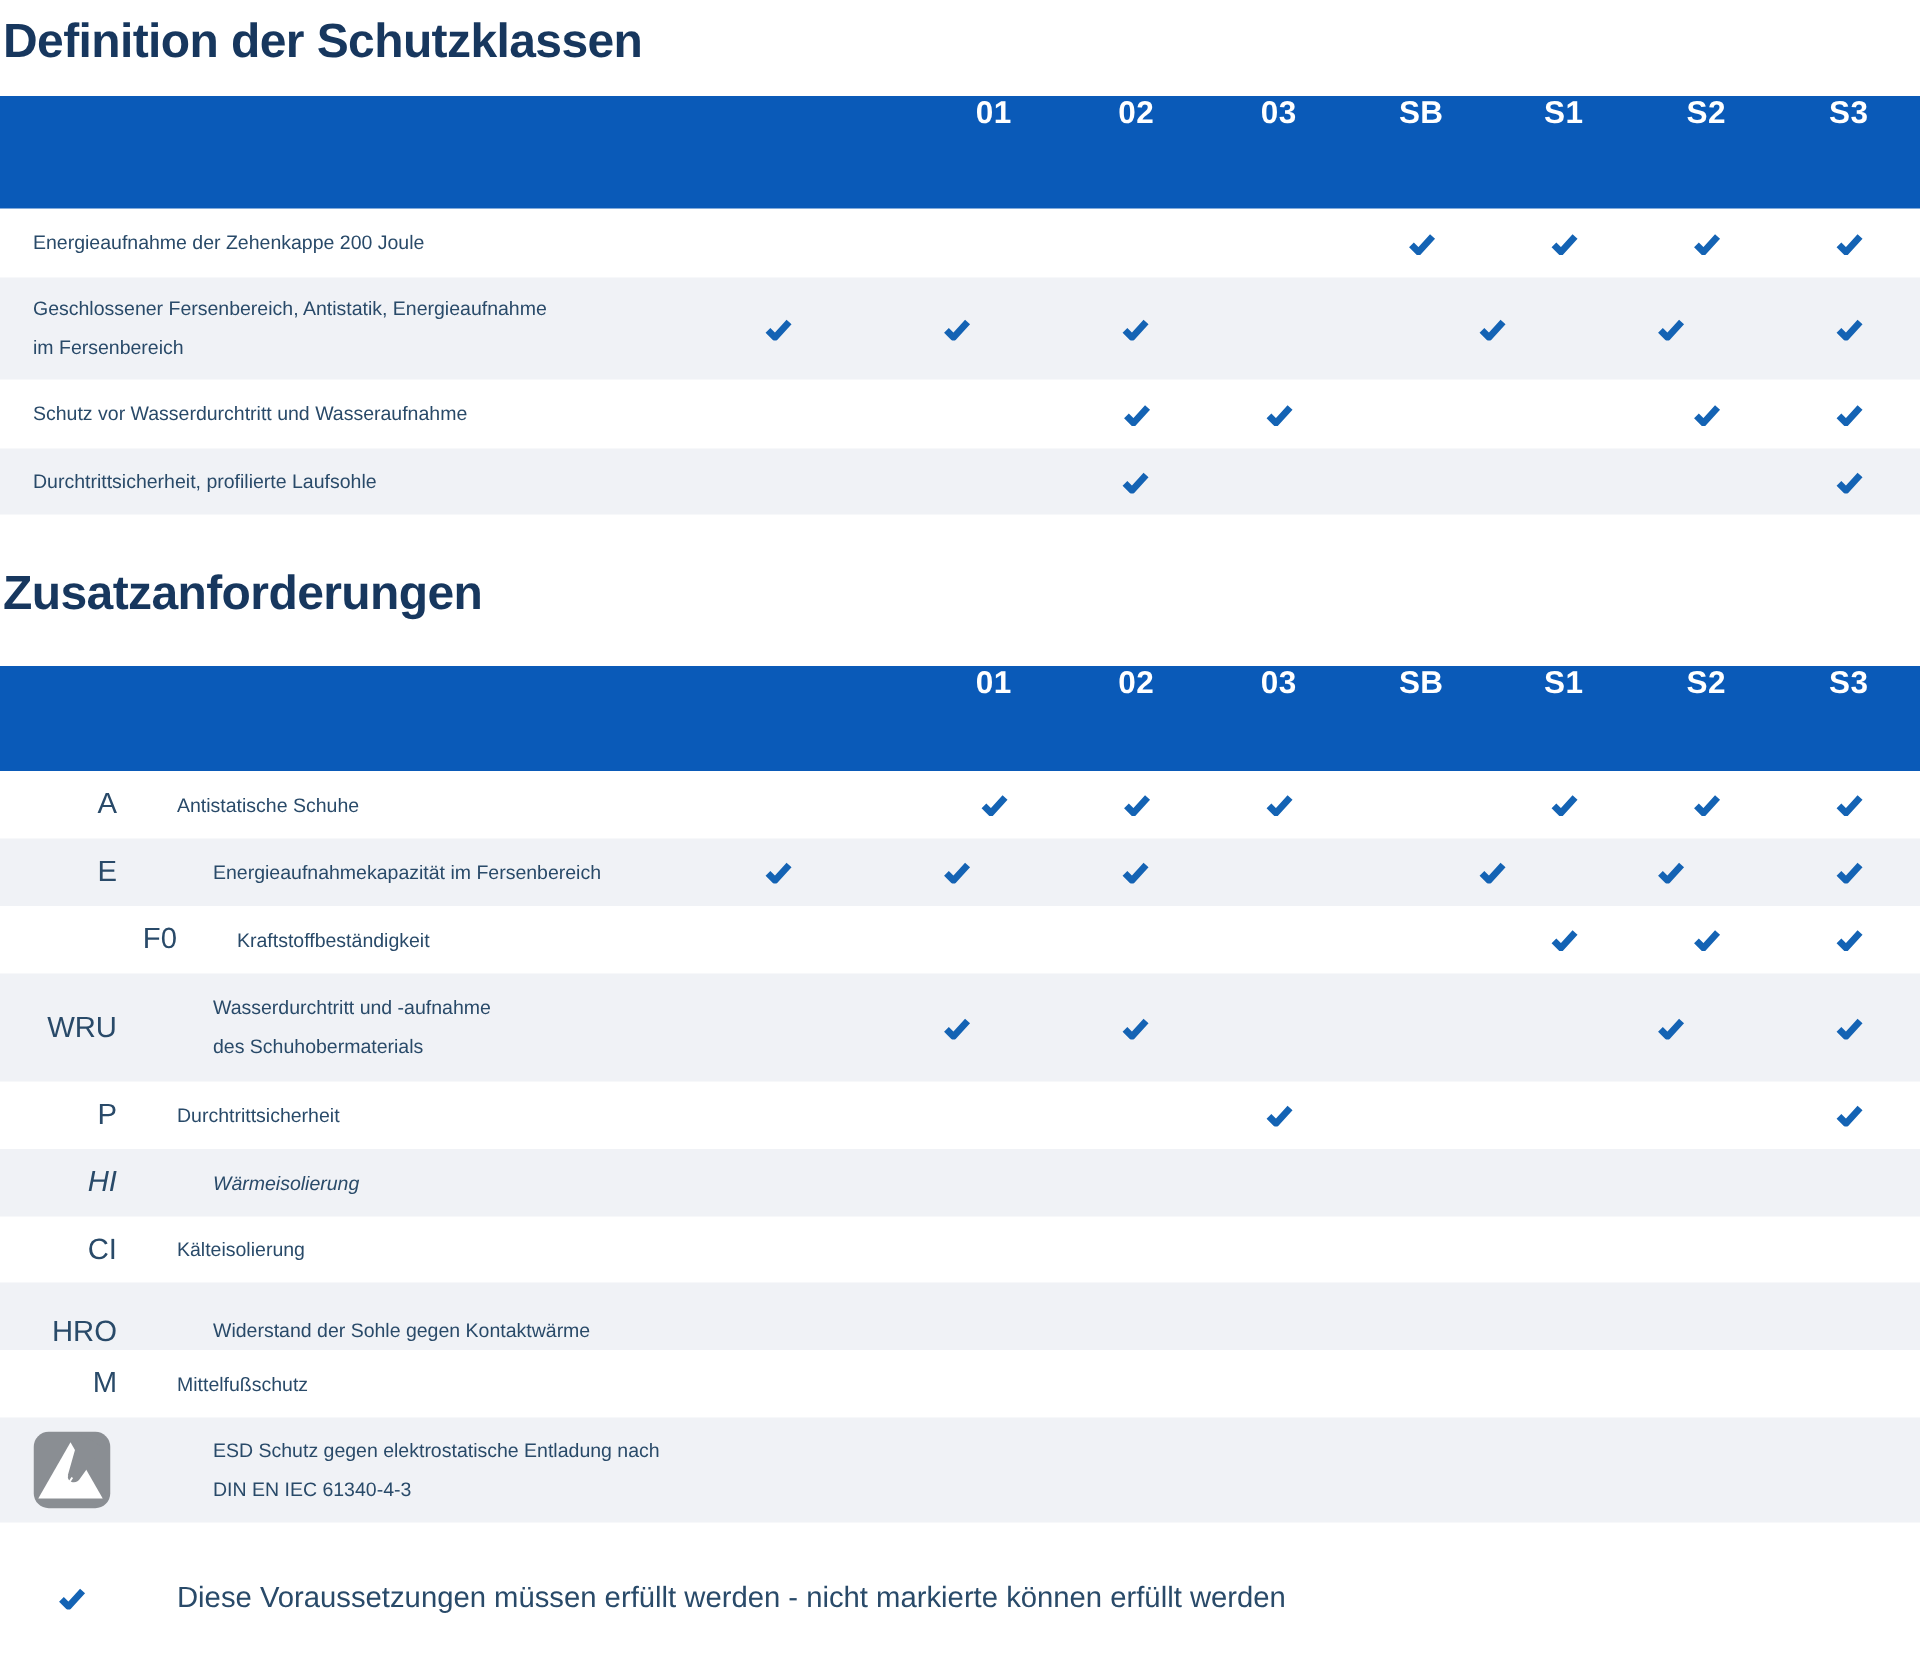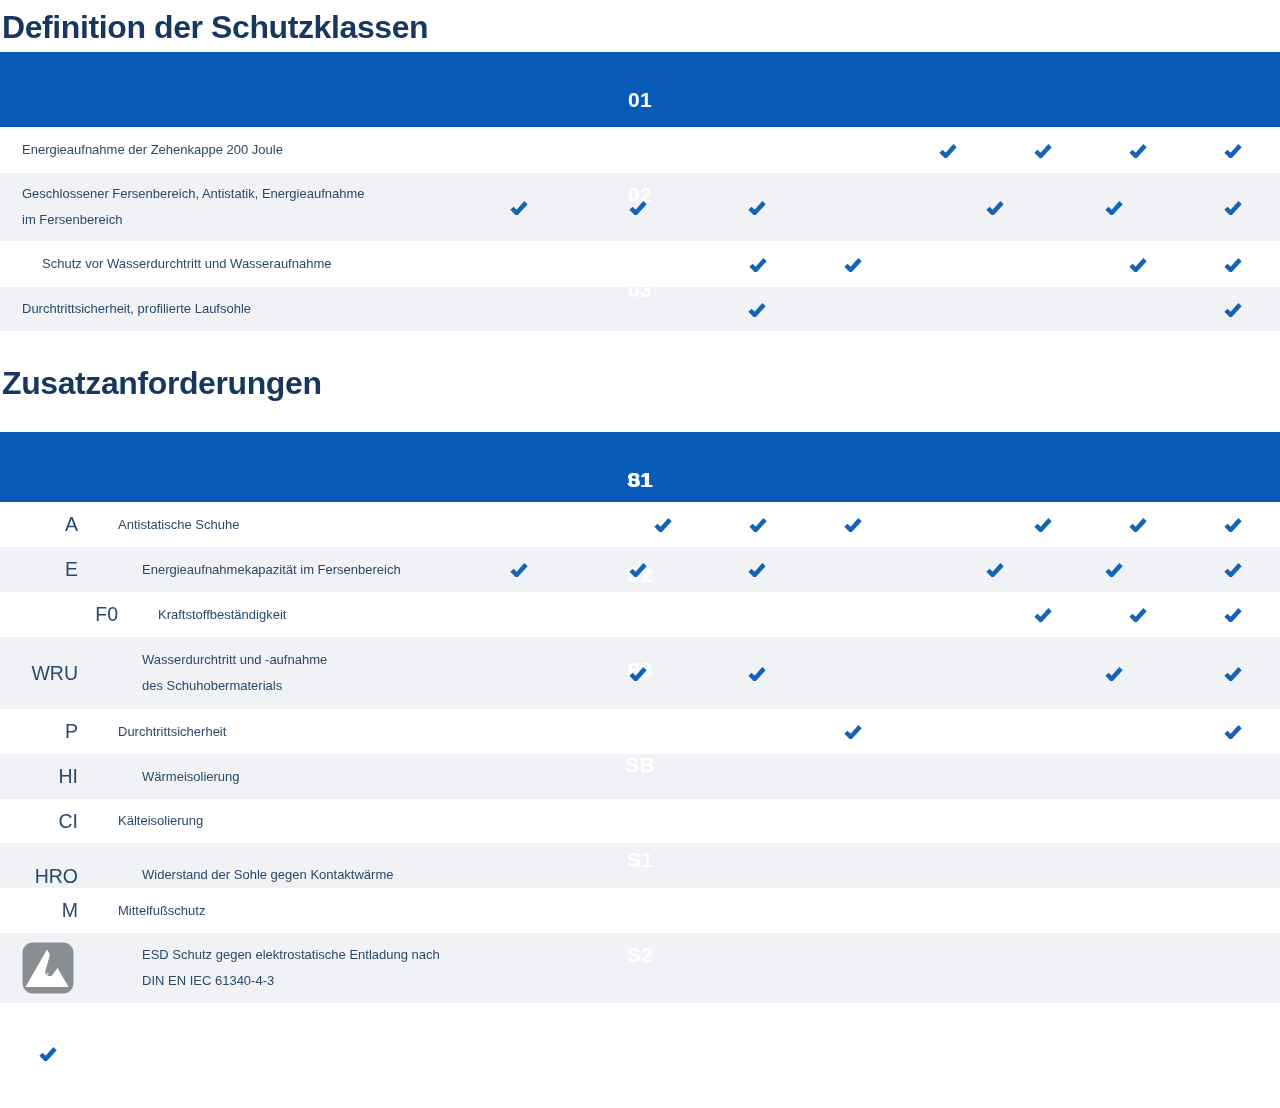--- a/index.html
+++ b/index.html
@@ -14,30 +14,29 @@
     color: var(--text-navy, #294a69);
   }
   .section-title {
     font-size: 32px;
     font-weight: bold;
     color: var(--title-navy, #17375e);
     letter-spacing: -0.4px;
     margin: 0;
     padding-left: 2px;
   }
-  .title-1 { padding-top: 9px; height: 52px; box-sizing: border-box; }
+  .title-1 { padding-top: 9px; height: 64px; box-sizing: border-box; }
   .title-2 { margin-top: 34px; margin-bottom: 30px; }
 
   .data-table { width: 1280px; }
 
   .thead {
     display: flex;
-    align-items: center;
+    align-items: flex-start;
     background: var(--accent-blue, #0a5ab8);
-    flex-direction: column;
   }
   .thead-1 { height: 75px; }
   .thead-2 { height: 70px; }
   .thead .label-cell { flex: 1 1 auto; }
   .col-cell {
     flex: 0 0 95px;
     width: 95px;
     display: flex;
     justify-content: center;
     align-items: center;
@@ -194,21 +193,21 @@
           </span>
         </div>
         <div class="col-cell">
           <span class="check-icon">
             <svg width="18" height="15" viewBox="0 0 19 16" aria-hidden="true">
               <path d="M2 8.8 L7 13.8 L17 2.8" stroke="currentColor" stroke-width="4.8" fill="none"></path>
             </svg>
           </span>
         </div>
       </div>
-      <div class="trow" style="min-height: 46px; padding-left: 20px;">
+      <div class="trow" style="min-height: 46px;">
         <div class="label-cell">Schutz vor Wasserdurchtritt und Wasseraufnahme</div>
         <div class="col-cell"></div>
         <div class="col-cell">
           <span class="check-icon">
             <svg width="18" height="15" viewBox="0 0 19 16" aria-hidden="true">
               <path d="M2 8.8 L7 13.8 L17 2.8" stroke="currentColor" stroke-width="4.8" fill="none"></path>
             </svg>
           </span>
         </div>
         <div class="col-cell">
@@ -449,21 +448,21 @@
         <div class="col-cell"></div>
         <div class="col-cell"></div>
         <div class="col-cell">
           <span class="check-icon">
             <svg width="18" height="15" viewBox="0 0 19 16" aria-hidden="true">
               <path d="M2 8.8 L7 13.8 L17 2.8" stroke="currentColor" stroke-width="4.8" fill="none"></path>
             </svg>
           </span>
         </div>
       </div>
-      <div class="trow alt with-code" style="min-height: 45px;">
+      <div class="trow alt with-code" style="min-height: 45px; font-style: italic;">
         <div class="code-cell">HI</div>
         <div class="label-cell">Wärmeisolierung</div>
         <div class="col-cell"></div>
         <div class="col-cell"></div>
         <div class="col-cell"></div>
         <div class="col-cell"></div>
         <div class="col-cell"></div>
         <div class="col-cell"></div>
         <div class="col-cell"></div>
       </div>
@@ -523,13 +522,14 @@
 </section>
 
 <div class="legend">
   <span class="icon-cell">
     <span class="check-icon">
         <svg width="18" height="15" viewBox="0 0 19 16" aria-hidden="true">
           <path d="M2 8.8 L7 13.8 L17 2.8" stroke="currentColor" stroke-width="4.8" fill="none"></path>
         </svg>
       </span>
   </span>
+  <span class="legend-text">Diese Voraussetzungen müssen erfüllt werden - nicht markierte können erfüllt werden</span>
 </div>
 
 </body></html>

